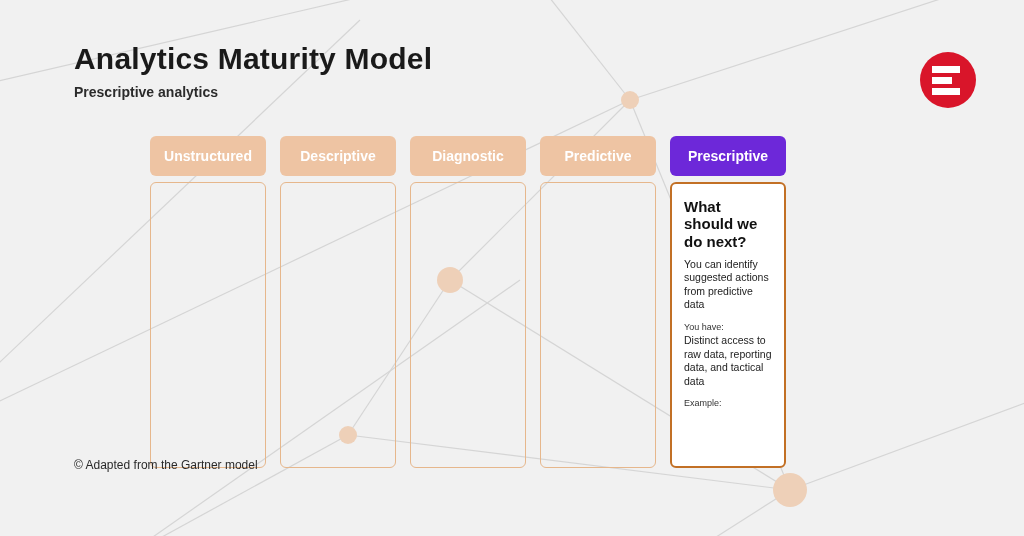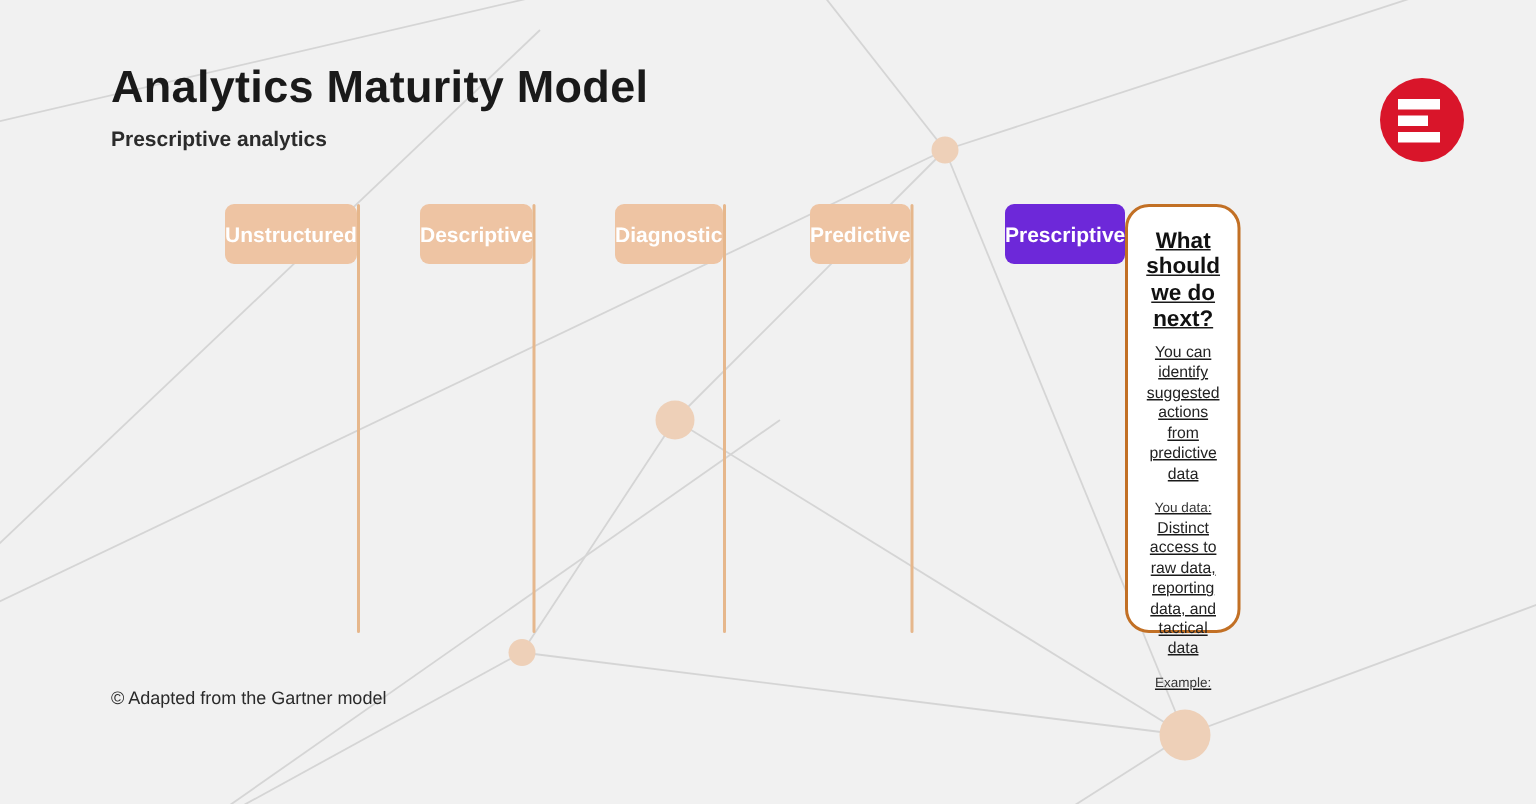--- a/index.html
+++ b/index.html
@@ -74,39 +74,37 @@
   .columns {
     position: absolute;
     left: 150px;
     top: 136px;
     display: flex;
     gap: 14px;
   }
   .col {
     width: 116px;
     display: flex;
-    flex-direction: row;
+    flex-direction: column;
     align-items: stretch;
-    text-align: center;
   }
   .col-header {
     height: 40px;
     border-radius: 6px;
     display: flex;
     align-items: center;
     justify-content: center;
     font-size: 14px;
     font-weight: 600;
     margin-bottom: 6px;
   }
   .col-body {
     height: 286px;
-    border-radius: 16px;
+    border-radius: 6px;
     background: transparent;
-    text-decoration: underline;
   }
   .inactive .col-header {
     background: #eec4a3;
     color: #ffffff;
   }
   .inactive .col-body {
     border: 1.5px solid #e6b78c;
   }
   .active .col-header {
     background: #6d28d9;
@@ -197,21 +195,21 @@
     <div class="col inactive">
       <div class="col-header">Predictive</div>
       <div class="col-body"></div>
     </div>
 
     <div class="col active">
       <div class="col-header">Prescriptive</div>
       <div class="col-body">
         <div class="body-heading">What should we do next?</div>
         <div class="body-text">You can identify suggested actions from predictive data</div>
-        <div class="body-label">You data:</div>
+        <div class="body-label">You have:</div>
         <div class="body-text">Distinct access to raw data, reporting data, and tactical data</div>
         <div class="body-label">Example:</div>
       </div>
     </div>
 
   </div>
 
   <div class="footer">© Adapted from the Gartner model</div>
 </div>
 

